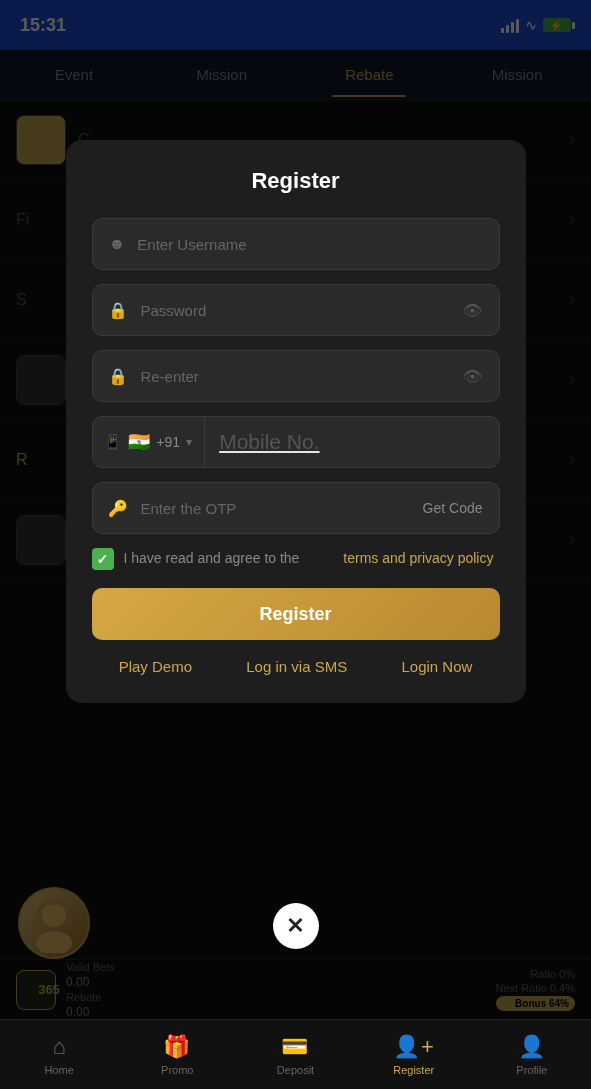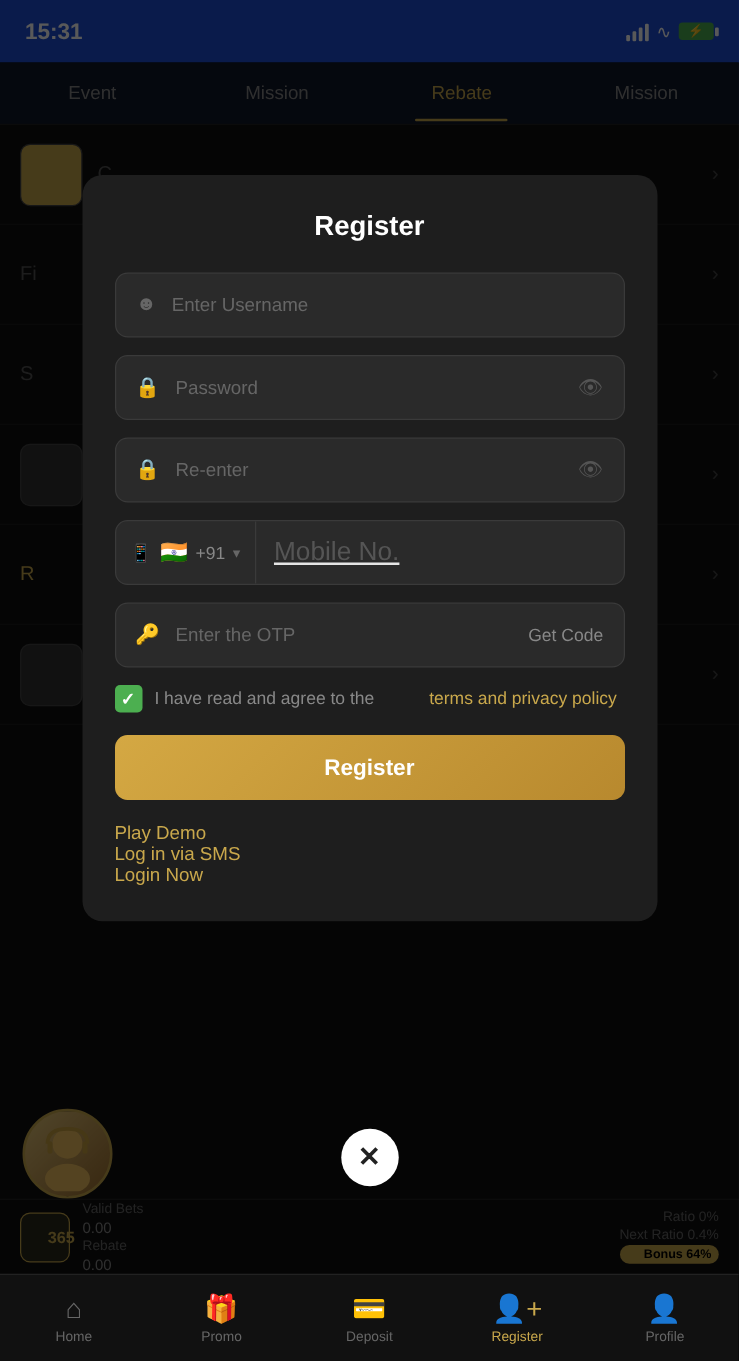--- a/index.html
+++ b/index.html
@@ -343,21 +343,20 @@
       font-weight: 600;
       cursor: pointer;
       margin-bottom: 18px;
     }
 
     
     .bottom-links {
       display: flex;
       justify-content: space-around;
       margin-bottom: 4px;
-      flex-direction: column;
     }
     .bottom-link {
       color: #c9a84c;
       font-size: 15px;
       cursor: pointer;
       text-decoration: none;
     }
 
     
     .avatar-circle {

